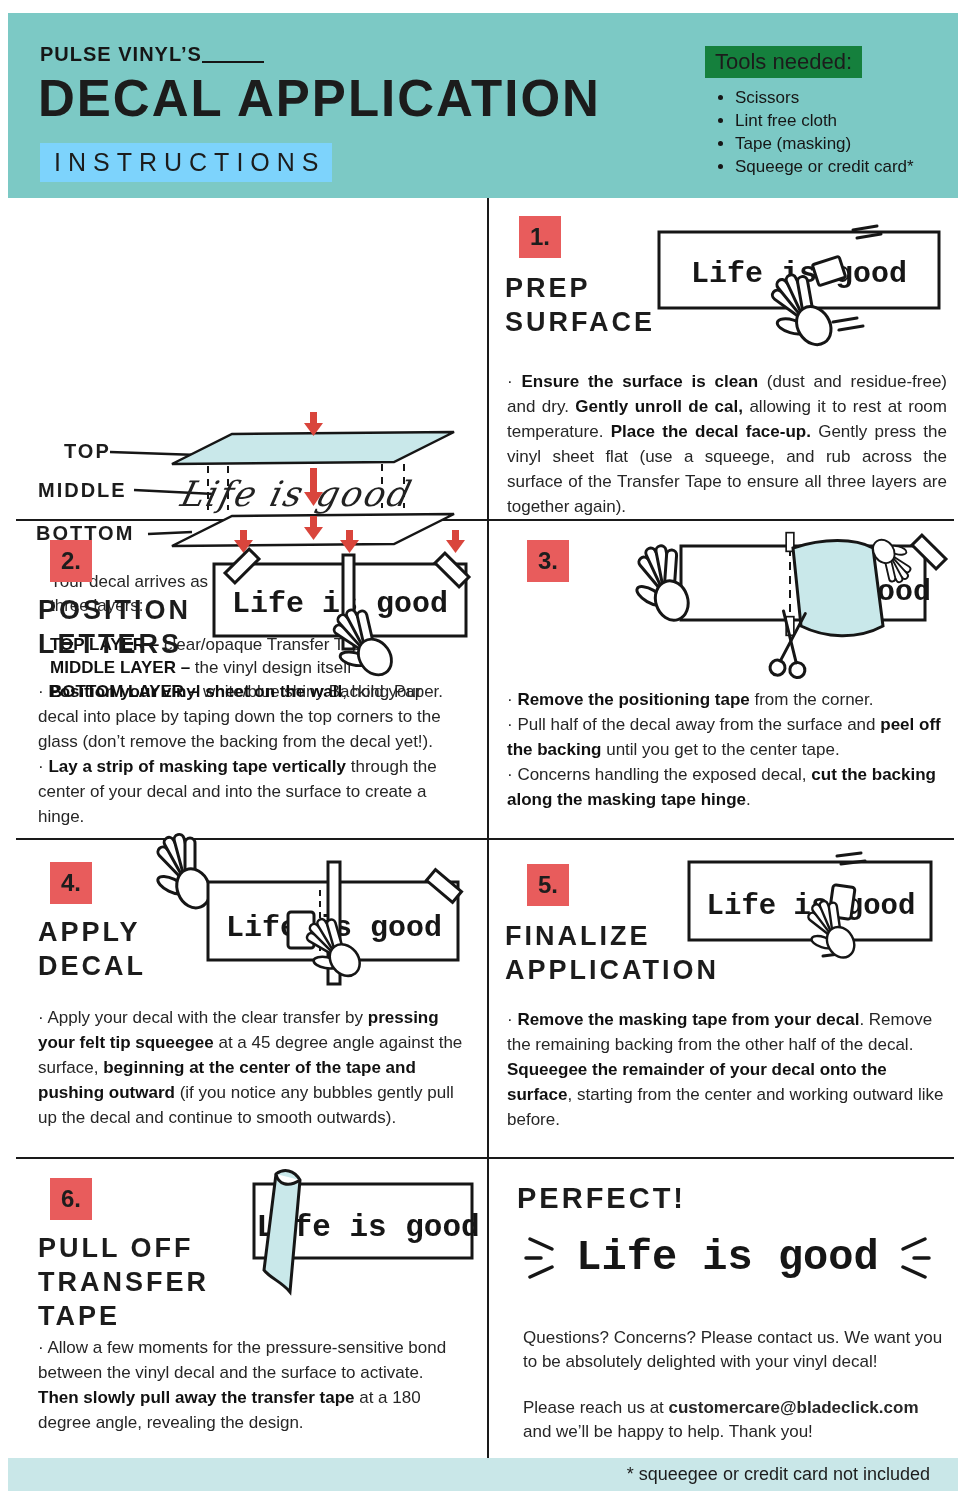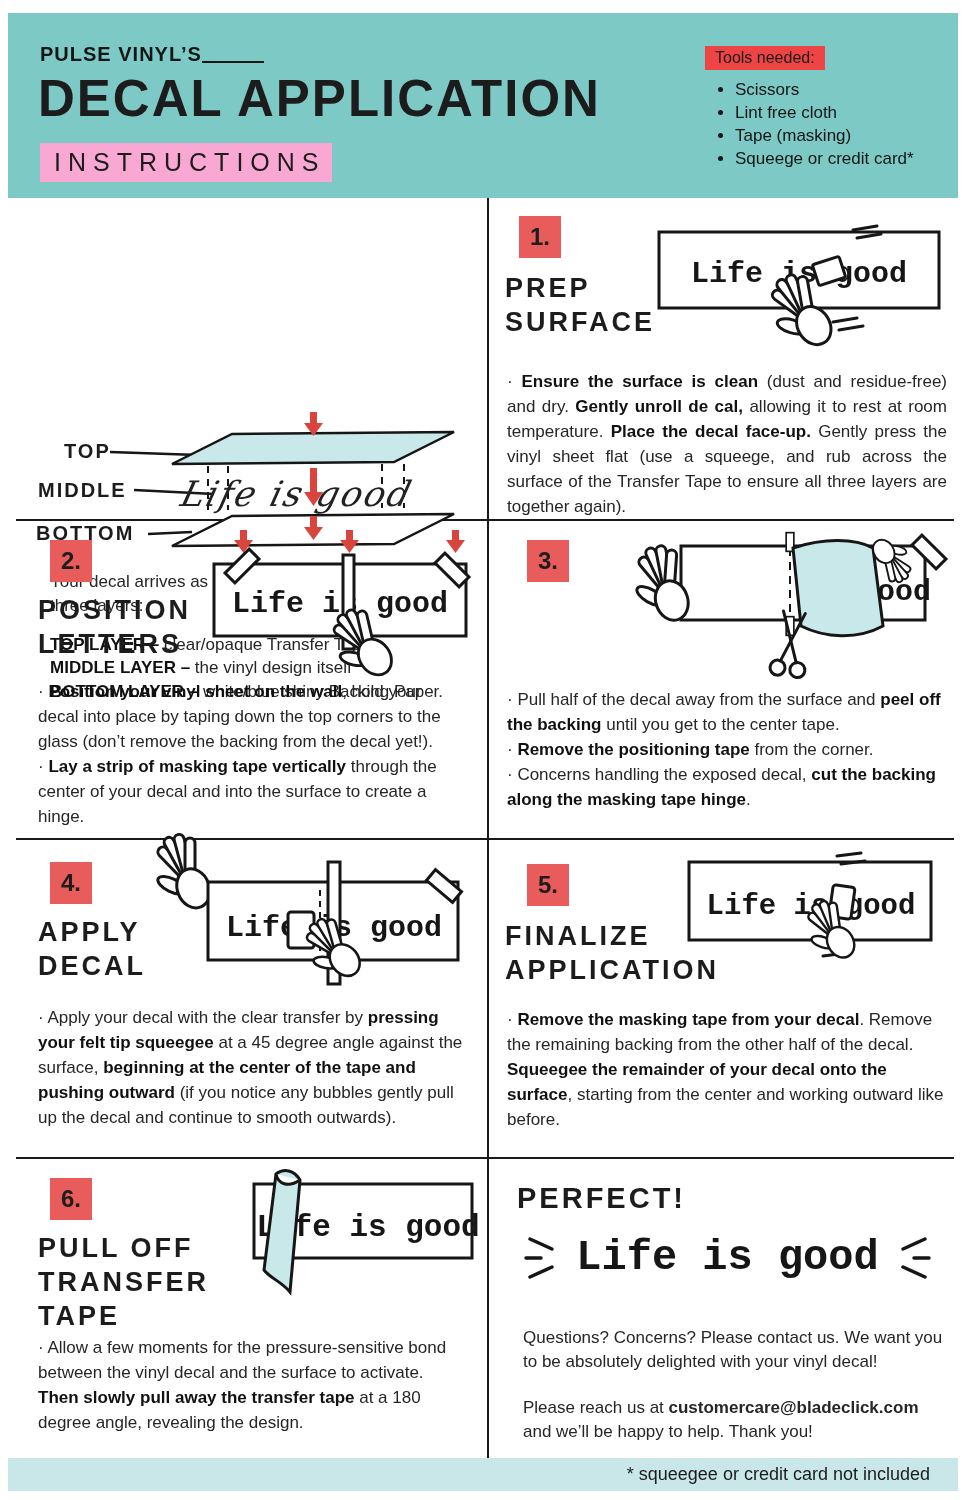--- a/index.html
+++ b/index.html
@@ -6,24 +6,24 @@
   html,body { background:#ffffff; }
   body { font-family:"Liberation Sans", sans-serif; color:#222; }
   .page { position:relative; width:970px; height:1500px; background:#fff; overflow:hidden; }
 
   
   .header { position:absolute; left:8px; top:13px; width:950px; height:185px; background:#7cc9c5; }
   .brand { position:absolute; left:32px; top:30px; display:flex; align-items:flex-end; gap:0;
            font-size:20px; font-weight:bold; letter-spacing:1px; color:#161616; }
   .brand-line { display:inline-block; width:62px; border-bottom:2px solid #161616; margin-bottom:3px; }
   .title { position:absolute; left:30px; top:56px; font-size:51px; font-weight:900; letter-spacing:2px; color:#1c1c1c; white-space:nowrap; }
-  .subtitle { position:absolute; left:32px; top:130px; background:#f9a8d4; color:#1c1c1c;
+  .subtitle { position:absolute; left:32px; top:130px; background:#7dd3fc; color:#1c1c1c;
               font-size:25px; letter-spacing:7px; padding:5px 6px 5px 14px; font-weight:400; }
   .tools { position:absolute; left:697px; top:33px; width:250px; }
-  .tools-h { display:inline-block; background:#ef4444; font-size:16px; padding:3px 10px; color:#1c1c1c; }
+  .tools-h { display:inline-block; background:#15803d; font-size:22px; padding:3px 10px; color:#1c1c1c; }
   .tools ul { margin:10px 0 16px 30px; font-size:17px; color:#161616; }
   .tools li { margin-bottom:3px; }
 
   
   .vline { position:absolute; left:487px; top:198px; width:2px; height:1260px; background:#1a1a1a; }
   .hline { position:absolute; left:16px; width:938px; height:2px; background:#1a1a1a; }
 
   
   .panel { position:absolute; }
   .badge { position:absolute; width:42px; height:42px; background:#e85c5c; color:#1d1d1d;
@@ -204,22 +204,22 @@
       <use href="#hand" transform="translate(36,56) rotate(-18)"></use>
       <use href="#hand" transform="translate(254,20) rotate(145) scale(0.62)"></use>
       <g transform="translate(157,112) rotate(7)" fill="none" stroke="#161616" stroke-width="3" stroke-linecap="round">
         <line x1="-11" y1="-36" x2="8" y2="14"></line>
         <line x1="11" y1="-36" x2="-8" y2="14"></line>
         <circle cx="-10" cy="21" r="7.5"></circle>
         <circle cx="10" cy="21" r="7.5"></circle>
       </g>
     </svg>
     <div class="body-txt" style="left:2px;top:160px;width:440px">
+      <p><span>· </span><b>Remove the positioning tape</b><span> from the corner.</span></p>
       <p><span>· Pull half of the decal away from the surface and </span><b>peel off the backing</b><span> until you get to the center tape.</span></p>
-      <p><span>· </span><b>Remove the positioning tape</b><span> from the corner.</span></p>
       <p><span>· Concerns handling the exposed decal, </span><b>cut the backing along the masking tape hinge</b><span>.</span></p>
     </div>
   </section>
 
   <section class="panel" style="left:20px;top:848px;width:460px;height:305px">
     <div class="badge" style="left:30px;top:14px">4.</div>
     <div class="step-h" style="left:18px;top:68px">APPLY
 DECAL</div>
     <svg class="art" style="left:122px;top:6px" width="332" height="140" viewBox="0 0 332 140">
       <use href="#hand" transform="translate(48,26) rotate(-22)"></use>

